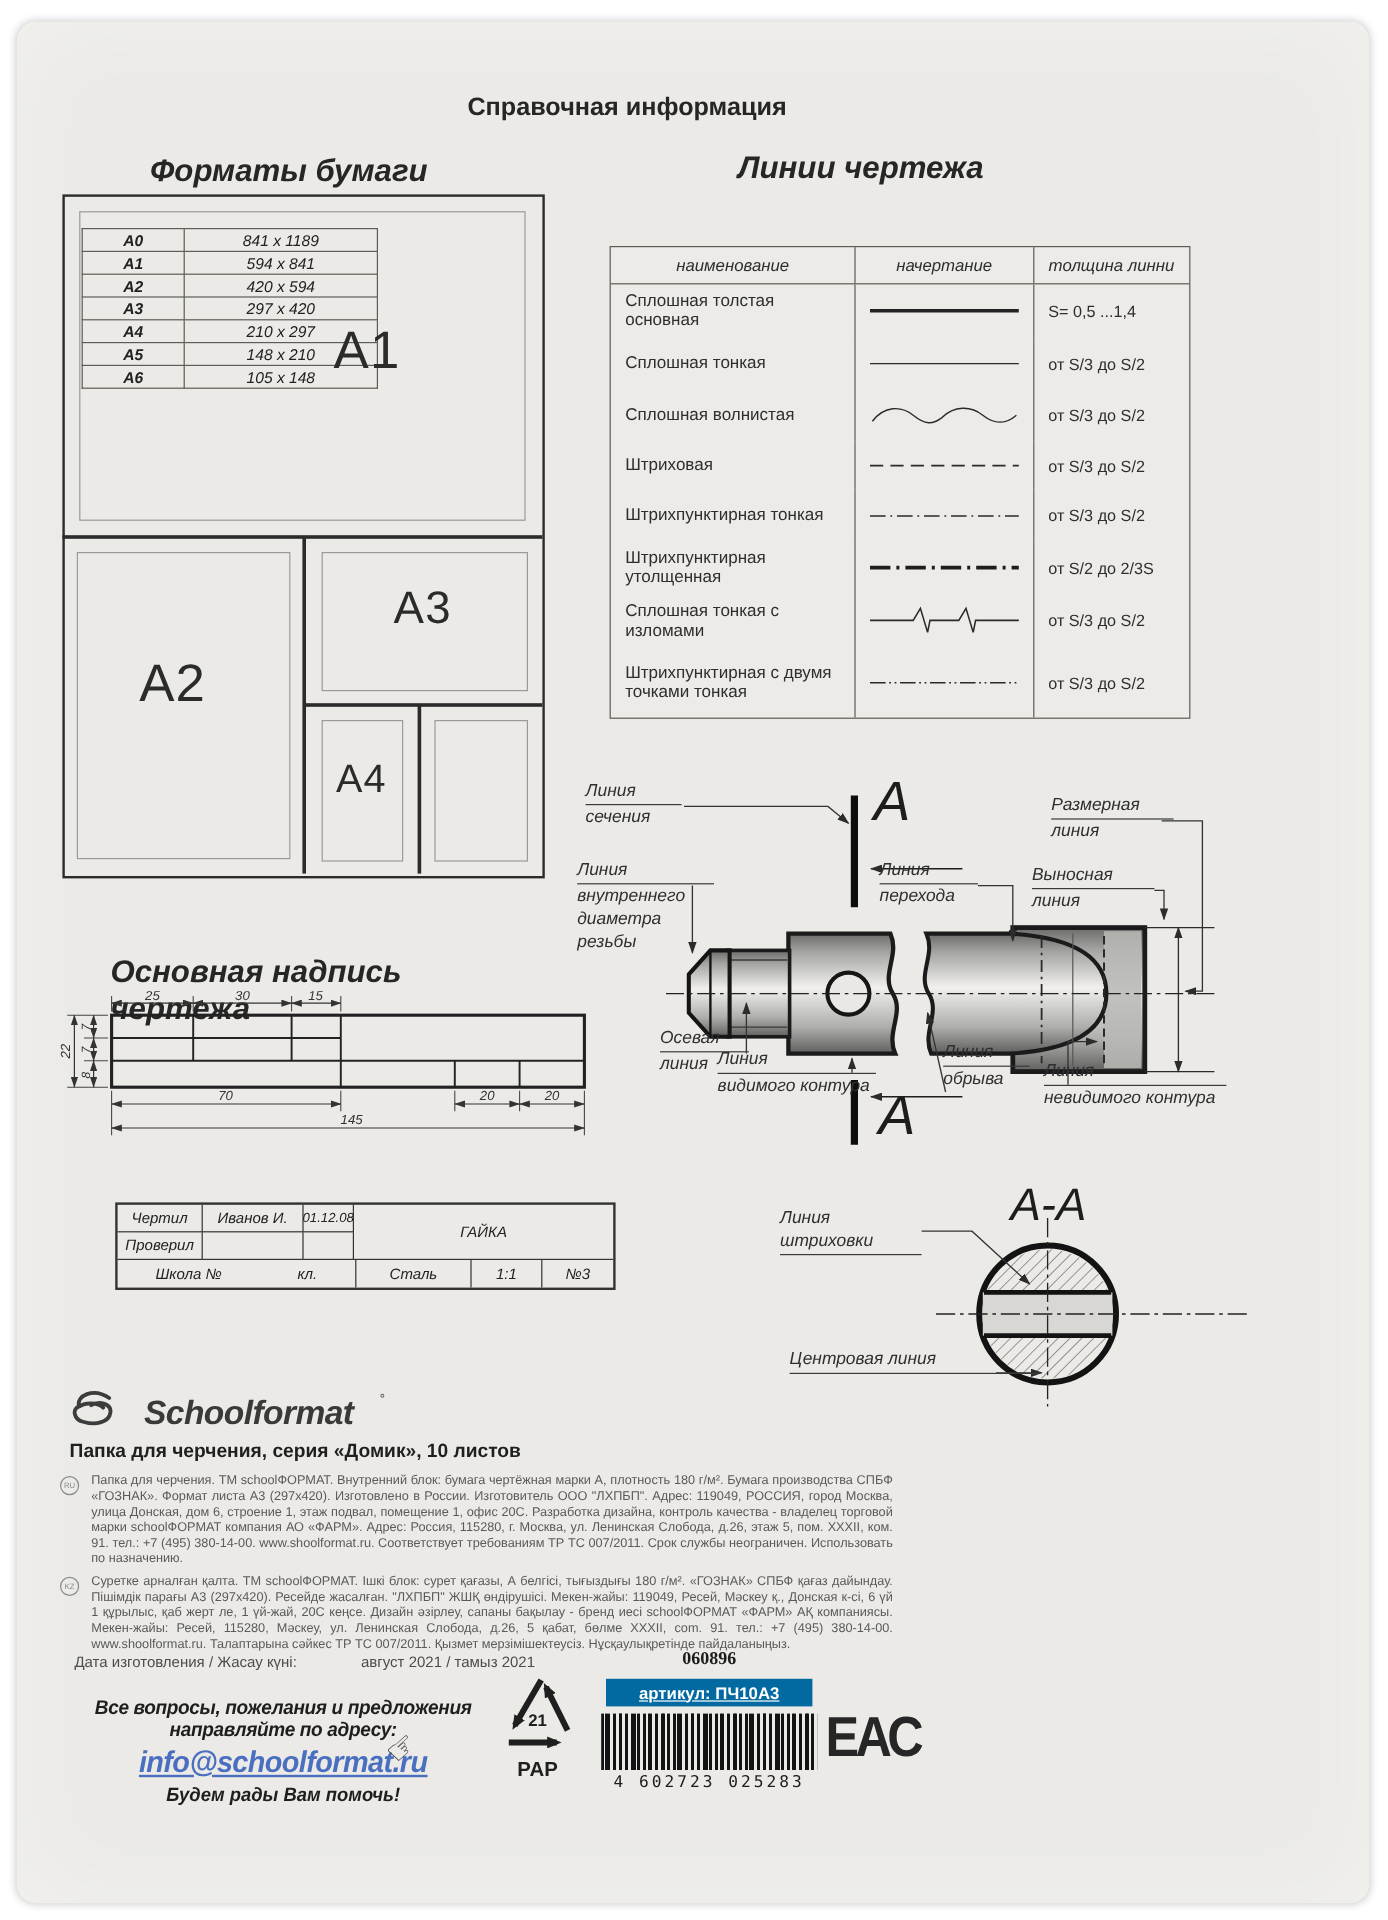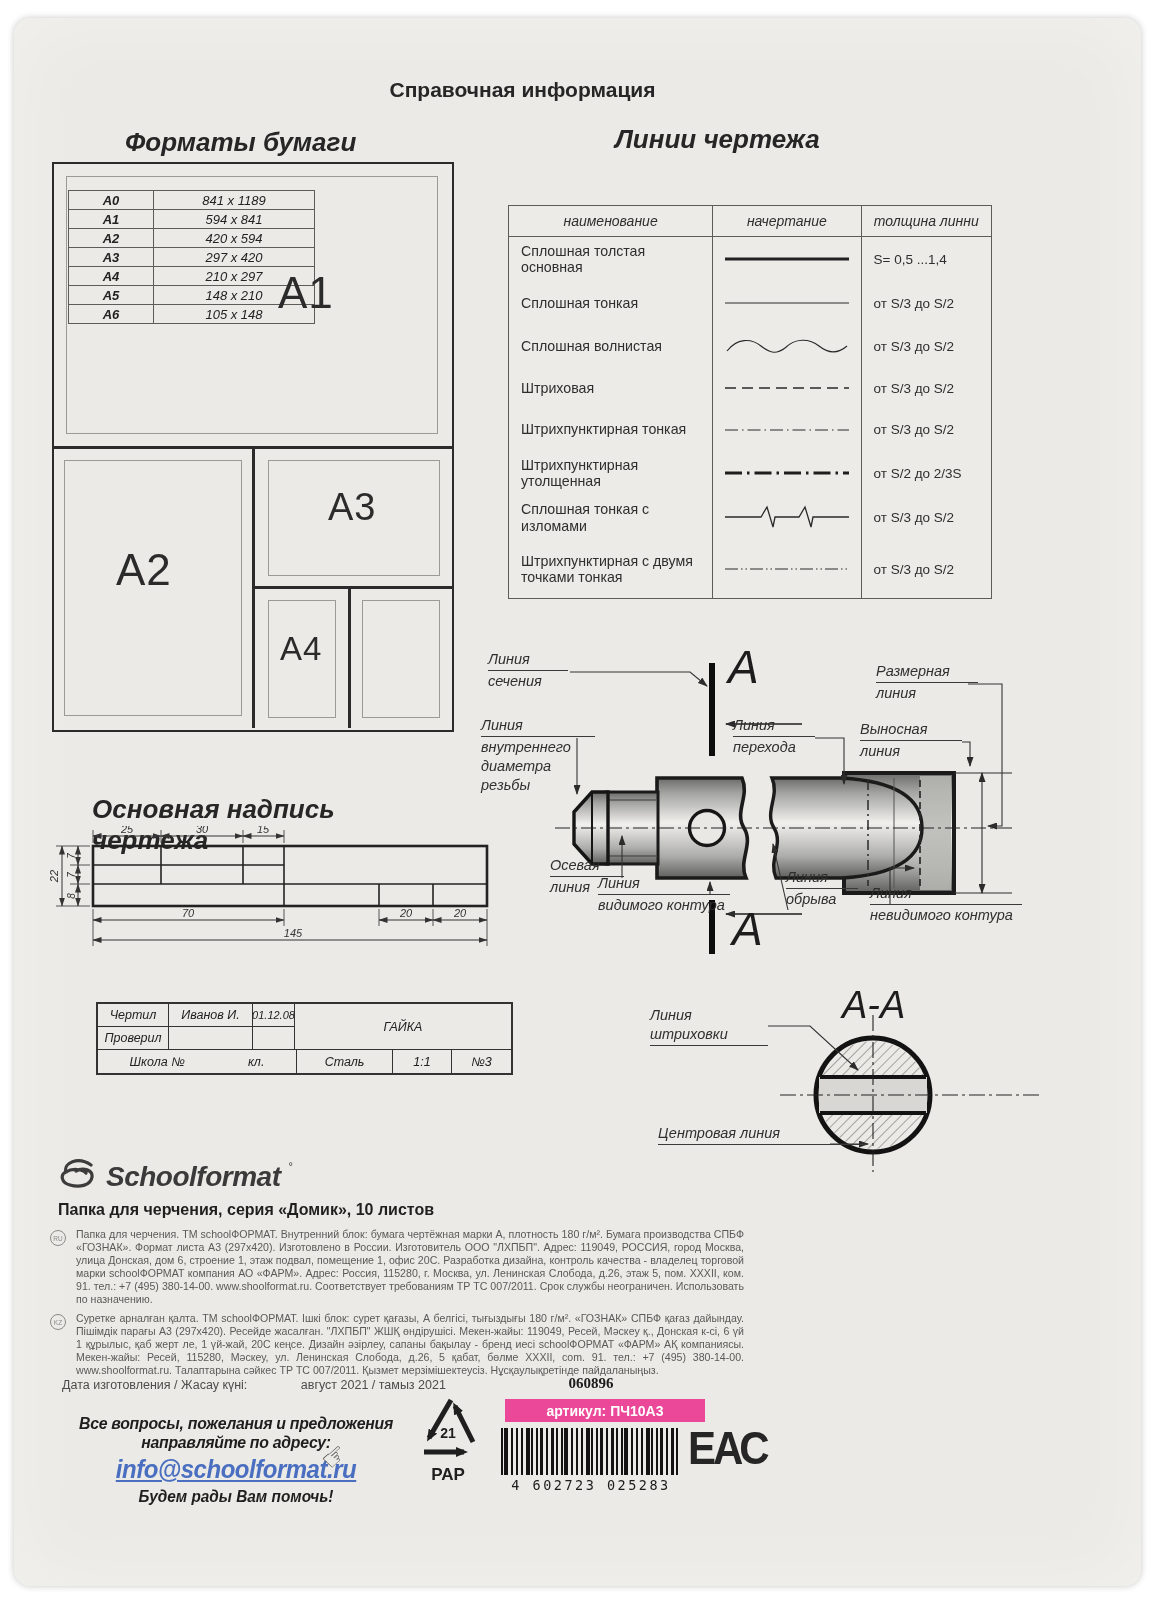--- a/index.html
+++ b/index.html
@@ -34,37 +34,37 @@
   .tb-ex .cell{position:absolute;display:flex;align-items:center;justify-content:center;box-sizing:border-box;}
   .bR{border-right:1.5px solid #333;} .bB{border-bottom:1.5px solid #333;}
   
   .dlabel{position:absolute;font-style:italic;font-size:14.5px;color:#2f2f2f;line-height:1.3;}
   .dl1{display:block;border-bottom:1.3px solid #3a3a3a;padding-bottom:1px;}
   .dl2{display:block;padding-top:1px;}
   .dl2:empty{display:none;}
   .letterA{position:absolute;font-style:italic;font-size:46px;color:#1d1d1d;}
   .letterAA{position:absolute;font-style:italic;font-size:38px;color:#1d1d1d;}
   
-  .brand-row{left:58px;top:1158px;display:flex;align-items:center;gap:8px;}
+  .brand-row{left:58px;top:1158px;display:flex;align-items:center;gap:22px;}
   .brand-name{font-style:italic;font-size:28px;font-weight:600;color:#3a3a3a;letter-spacing:-.5px;}
   .brand-sup{font-size:11px;color:#3a3a3a;align-self:flex-start;margin-top:2px;}
   .product{left:58px;top:1201px;font-weight:bold;font-size:16px;color:#1f1f1f;}
   .para{position:absolute;left:76px;width:668px;font-size:10.6px;line-height:12.9px;color:#5a5a58;text-align:justify;}
   .lang-mark{position:absolute;left:50px;width:14px;height:14px;border:1px solid #8a8a88;border-radius:50%;
              font-size:6.5px;color:#8a8a88;display:flex;align-items:center;justify-content:center;}
   .date-row{left:62px;top:1378px;font-size:12.5px;color:#4c4c4a;}
   .date-row .v{margin-left:50px;}
   .contact{left:50px;top:1414px;width:372px;text-align:center;font-weight:bold;font-style:italic;color:#1e1e1e;transform:scaleX(.96);}
   .contact-l1{font-size:16.5px;letter-spacing:-.3px;}
   .email{display:inline-block;font-size:25px;color:#4a6fc0;text-decoration:underline;margin-top:3px;letter-spacing:-.5px;}
   .help{font-size:16px;margin-top:4px;}
   .hand-icon{position:absolute;left:322px;top:1440px;font-size:28px;color:#3c3c3c;transform:rotate(-42deg);}
   .code-num{left:505px;top:1375px;width:172px;text-align:center;font-weight:bold;font-size:15px;color:#1c1c1c;font-family:Liberation Serif, serif;}
-  .sku-badge{left:505px;top:1399px;width:200px;height:23px;background:#ec4899;color:#fff;font-weight:bold;font-size:14px;
-             display:flex;align-items:center;justify-content:center;}
+  .sku-badge{left:505px;top:1399px;width:172px;height:23px;background:#0369a1;color:#fff;font-weight:bold;font-size:14px;
+             display:flex;align-items:center;justify-content:center;text-decoration:underline;}
   .barcode{left:501px;top:1428px;width:180px;}
   .bars{height:47px;background-image:
       repeating-linear-gradient(90deg,#131313 0 2px,transparent 2px 5px),
       repeating-linear-gradient(90deg,transparent 0 3px,#131313 3px 5px,transparent 5px 12px);}
   .bar-digits{font-family:"DejaVu Sans Mono",monospace;font-size:13.5px;letter-spacing:2.5px;color:#1c1c1c;margin-top:2px;text-align:center;white-space:nowrap;}
   .eac{left:688px;top:1424px;font-weight:900;font-size:42px;letter-spacing:-3px;color:#262626;transform:scaleY(1.12);font-family:"Liberation Sans",sans-serif;}
   svg text{font-family:"Liberation Sans",sans-serif;}
 </style>
 </head>
 <body>

